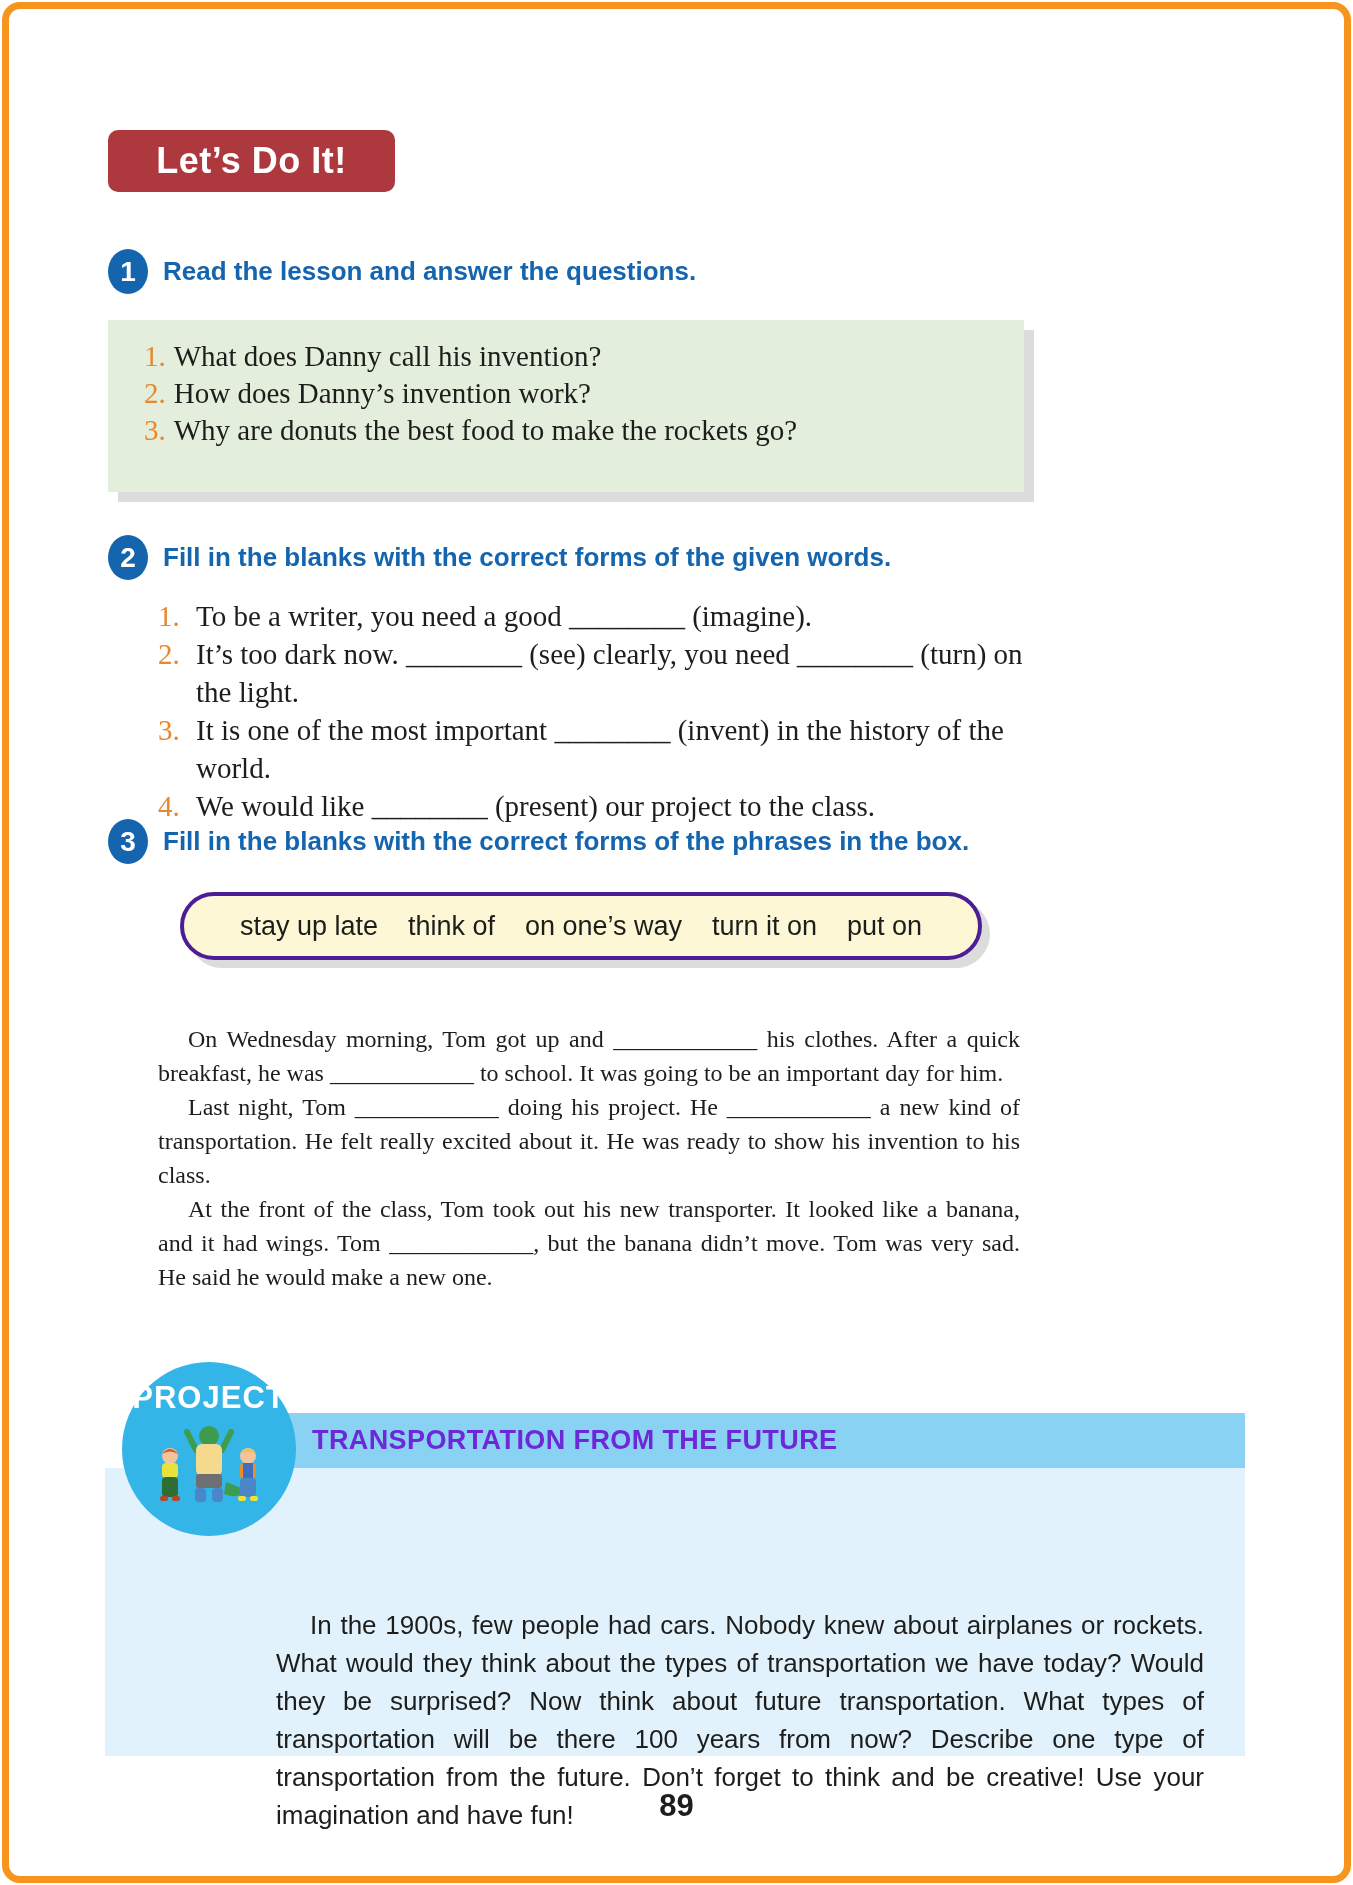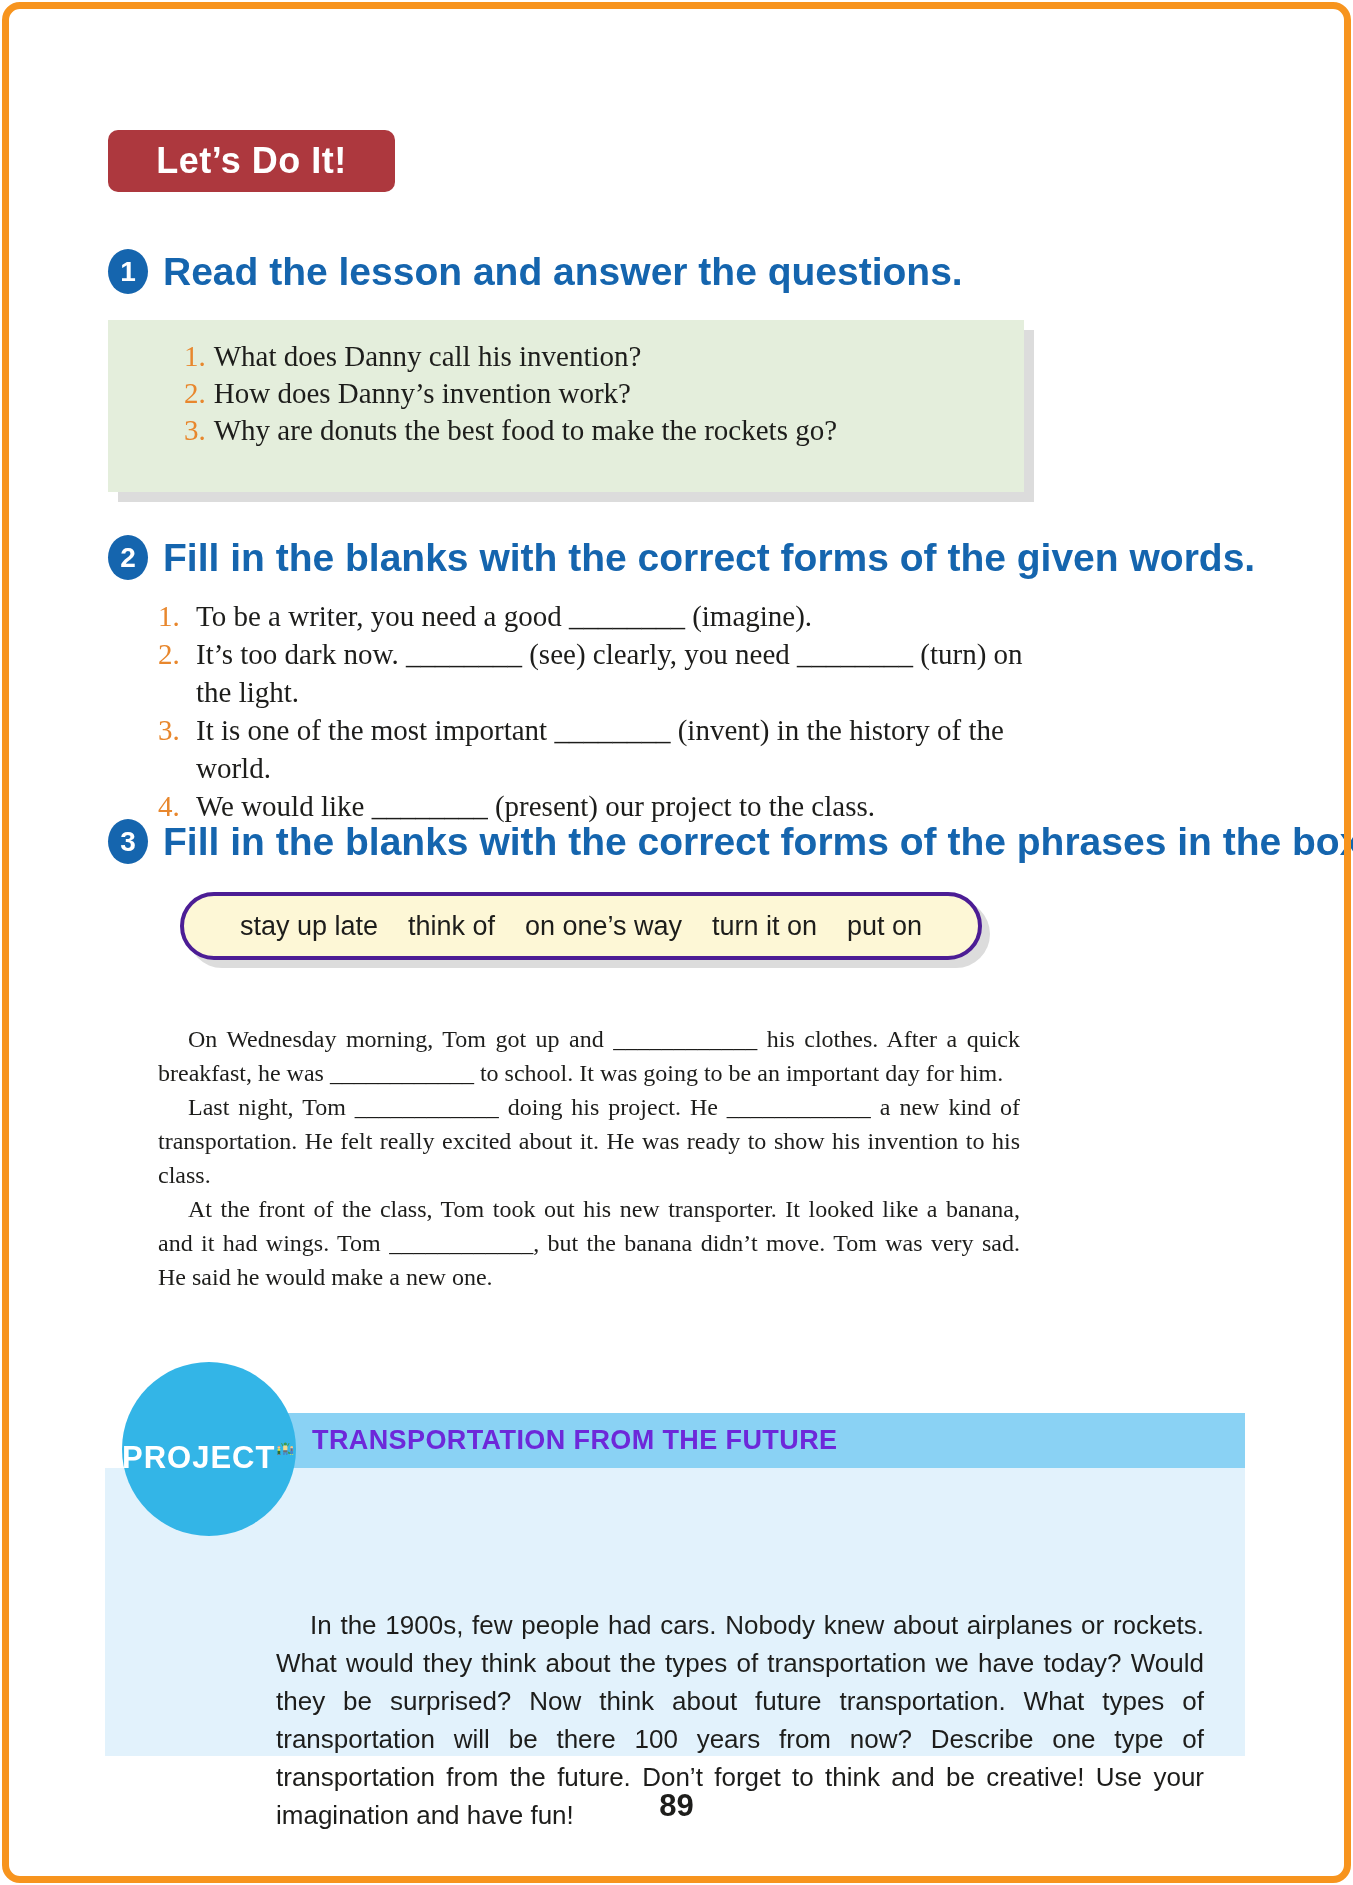--- a/index.html
+++ b/index.html
@@ -20,30 +20,30 @@
   }
   
   .ex-head { position:absolute; left:108px; display:flex; align-items:center; gap:15px; }
   .ex-num {
     width:40px; height:45px; flex:none; background:#1565AE; border-radius:50%;
     color:#fff; font-family:"Liberation Sans", sans-serif; font-weight:bold;
     font-size:28px; display:flex; align-items:center; justify-content:center;
   }
   .ex-title {
     color:#1565AE; font-family:"Liberation Sans", sans-serif;
-    font-weight:bold; font-size:39px; white-space:nowrap;
+    font-weight:bold; font-size:26px; white-space:nowrap;
   }
   #ex1-head { top:249px; }
   #ex2-head { top:535px; }
   #ex3-head { top:819px; }
   
   .green-box {
     position:absolute; left:108px; top:320px; width:916px; height:172px;
     background:#E4EEDC; box-shadow:10px 10px 0 #DCDCDC;
-    padding:18px 20px 0 76px; box-sizing:border-box;
+    padding:18px 20px 0 36px; box-sizing:border-box;
   }
   .q-line { font-size:29px; line-height:37px; }
   .q-num { color:#E8872D; padding-right:8px; }
   
   .ex2-list { position:absolute; left:158px; top:597px; width:884px; }
   .ex2-item { display:flex; font-size:29px; line-height:38px; }
   .ex2-item .q-num { width:38px; flex:none; padding-right:0; }
   .ex2-item .item-text { flex:1; }
   
   .yellow-box {
@@ -60,21 +60,21 @@
   
   .project-body-box { position:absolute; left:105px; top:1468px; width:1140px; height:288px;
     background:#E2F2FC; z-index:1; }
   .project-bar { position:absolute; left:250px; top:1413px; width:995px; height:55px;
     background:#8AD2F4; display:flex; align-items:center; padding-left:62px;
     box-sizing:border-box; z-index:2; }
   .project-bar-title { font-family:"Liberation Sans", sans-serif; font-weight:bold;
     font-size:27px; color:#6d28d9; letter-spacing:0.4px; }
   .project-circle { position:absolute; left:122px; top:1362px; width:174px; height:174px;
     border-radius:50%; background:#33B5E7; z-index:3;
-    display:flex; flex-direction:row; align-items:center; }
+    display:flex; flex-direction:column; align-items:center; }
   .project-badge { font-family:"Liberation Sans", sans-serif; font-weight:bold;
     font-size:31px; color:#ffffff; margin-top:18px; letter-spacing:1px; }
   .project-text { position:absolute; left:276px; top:1606px; width:928px; z-index:4;
     font-family:"Liberation Sans", sans-serif; font-size:26px; line-height:38px;
     text-align:justify; text-indent:34px; }
   
   .page-number { position:absolute; left:0; top:1788px; width:100%; text-align:center;
     font-family:"Liberation Sans", sans-serif; font-weight:bold; font-size:31px; }
 </style>
 </head>

